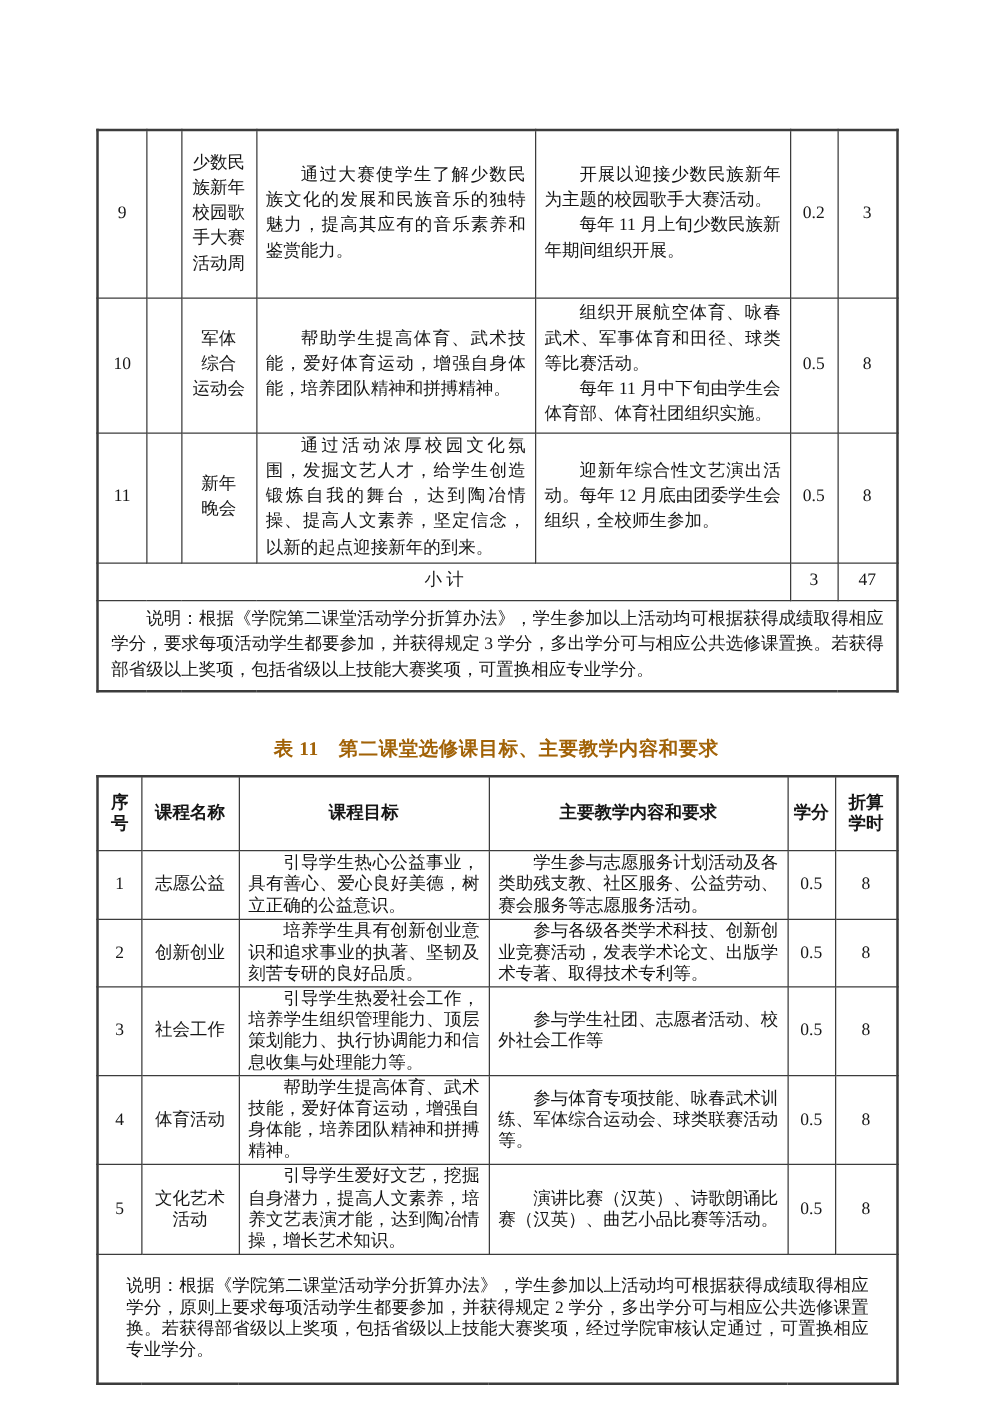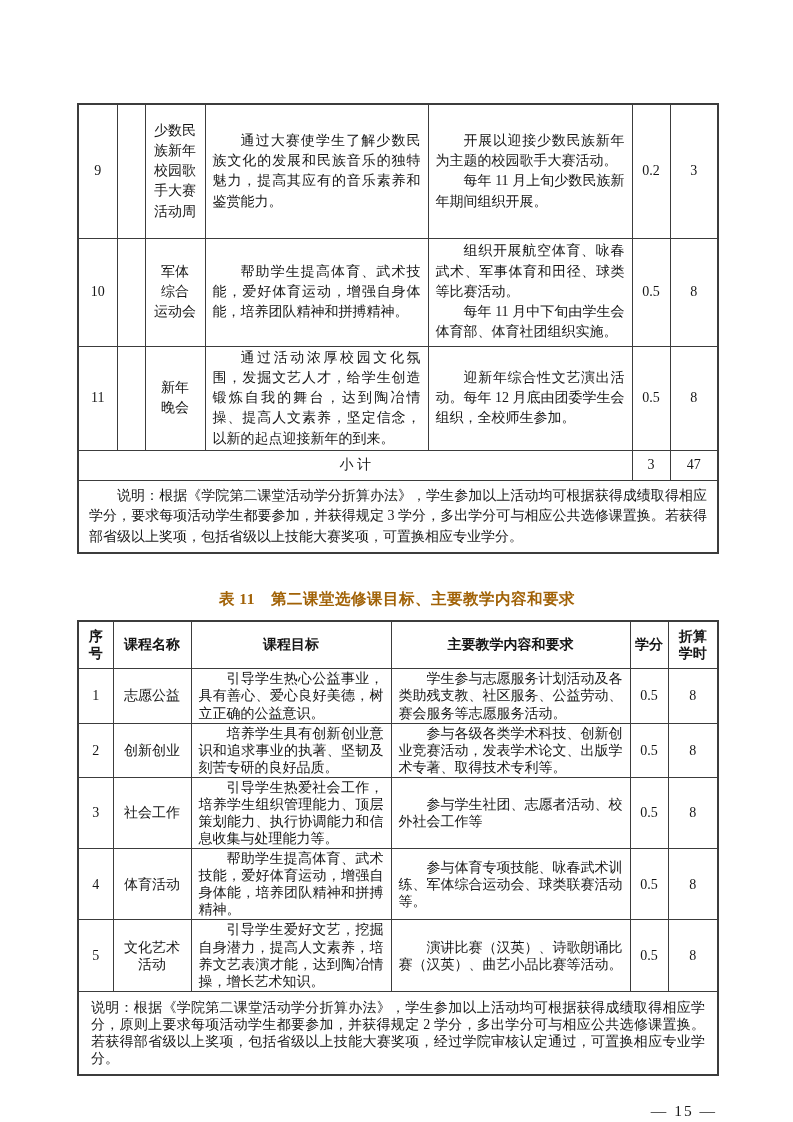--- a/index.html
+++ b/index.html
@@ -22,21 +22,21 @@
 
   
   .t2 th{font-weight:bold;text-align:center;line-height:1.25;padding:2px 4px;}
   .t2 td{line-height:1.22;}
   .t2 .num,.t2 .cno{padding:1px 2px;}
 
   .center{text-align:center;}
   .just{text-align:justify;}
   .namecell{text-align:center;white-space:pre-line;line-height:1.5;margin-left:12px;}
   p.par{margin:0;text-indent:2em;text-align:justify;}
-  p.noindent{margin:2px;text-indent:0;text-align:justify;font-family:Liberation Serif, serif;}
+  p.noindent{margin:12px;text-indent:0;text-align:justify;font-family:Liberation Serif, serif;}
   .notecell{padding:5px 10px;line-height:1.5;}
 
   .tbl-title{
     text-align:center;font-weight:bold;font-size:15.5px;color:#a16207;
     margin:35px 0 10px 0;letter-spacing:0.5px;
   }
   .footer{
     text-align:right;margin-top:26px;font-size:15.5px;color:#1a1a1a;letter-spacing:2px;
   }
 </style>
@@ -119,21 +119,21 @@
     <table class="t2">
       <colgroup>
         <col style="width:35px">
           <col style="width:78px">
           <col style="width:200px">
         <col style="width:239px">
           <col style="width:38px">
           <col style="width:50px">
       </colgroup>
       <tbody>
-        <tr style="height:48px">
+        <tr style="height:60px">
           <th>序号</th>
           <th>课程名称</th>
           <th>课程目标</th>
           <th>主要教学内容和要求</th>
           <th>学分</th>
           <th>折算学时</th>
         </tr>
         <tr style="height:50px">
           <td class="center cno">1</td>
           <td class="namecell">志愿公益</td>

